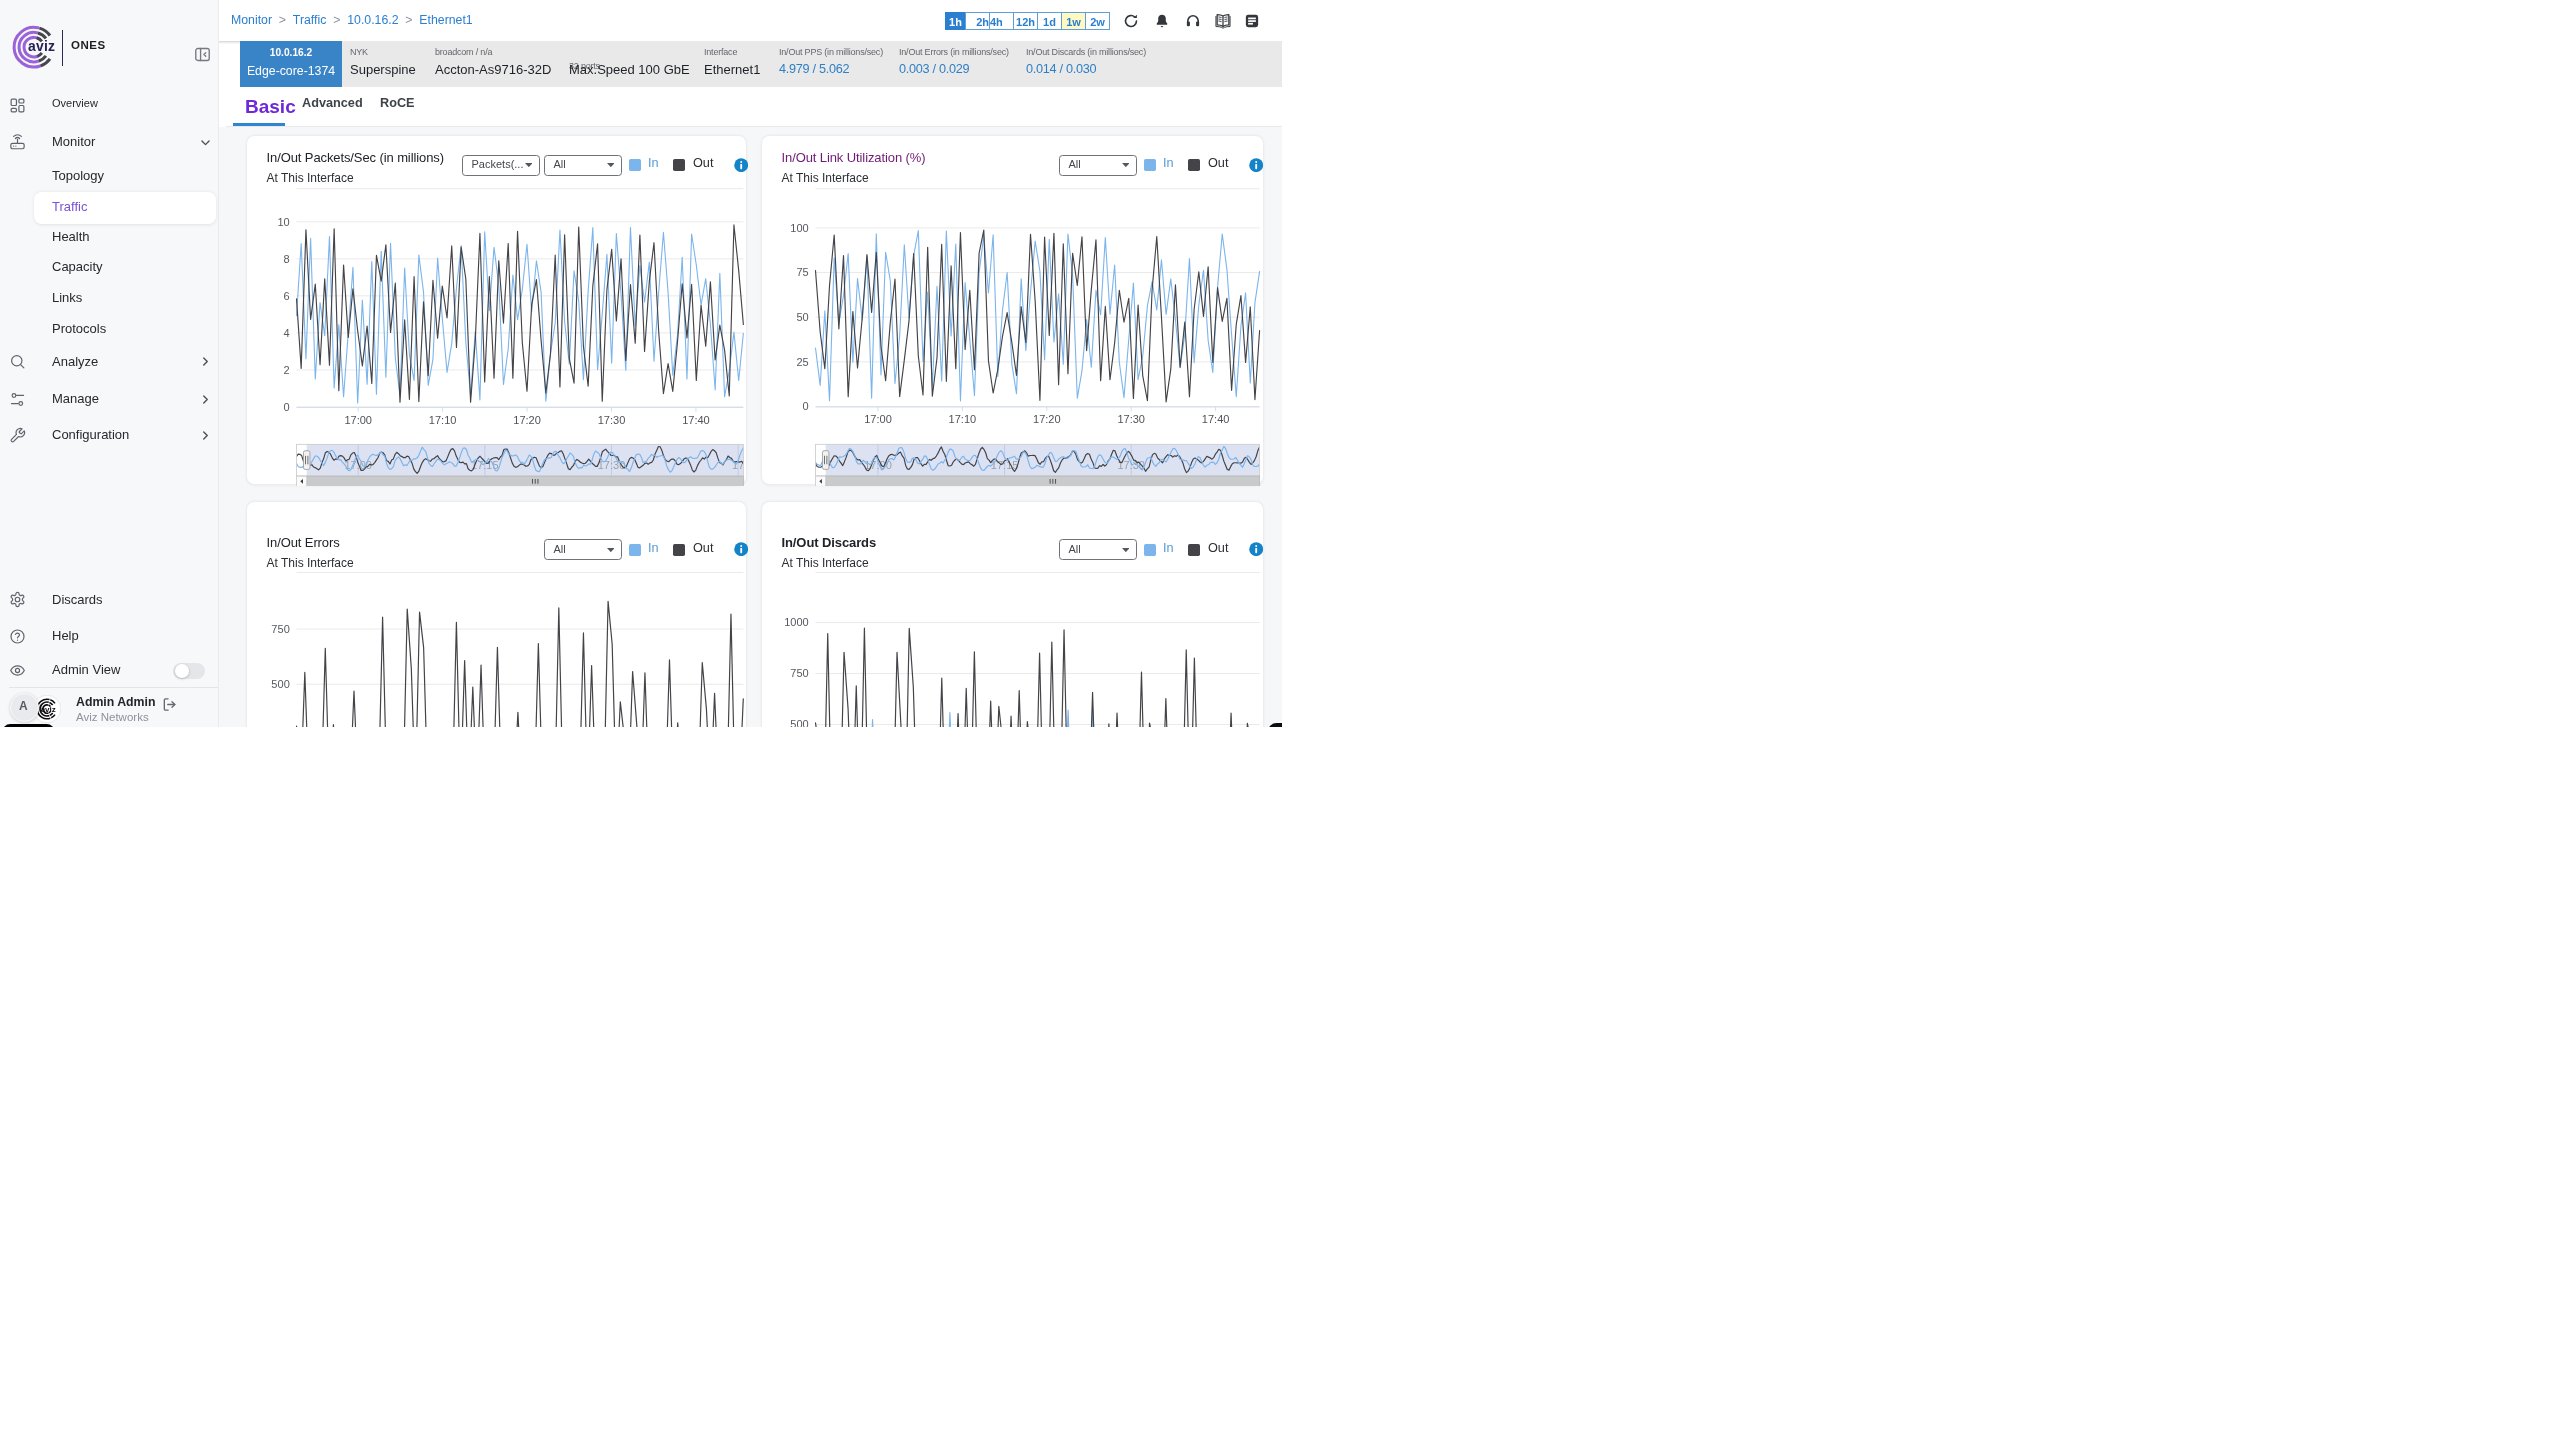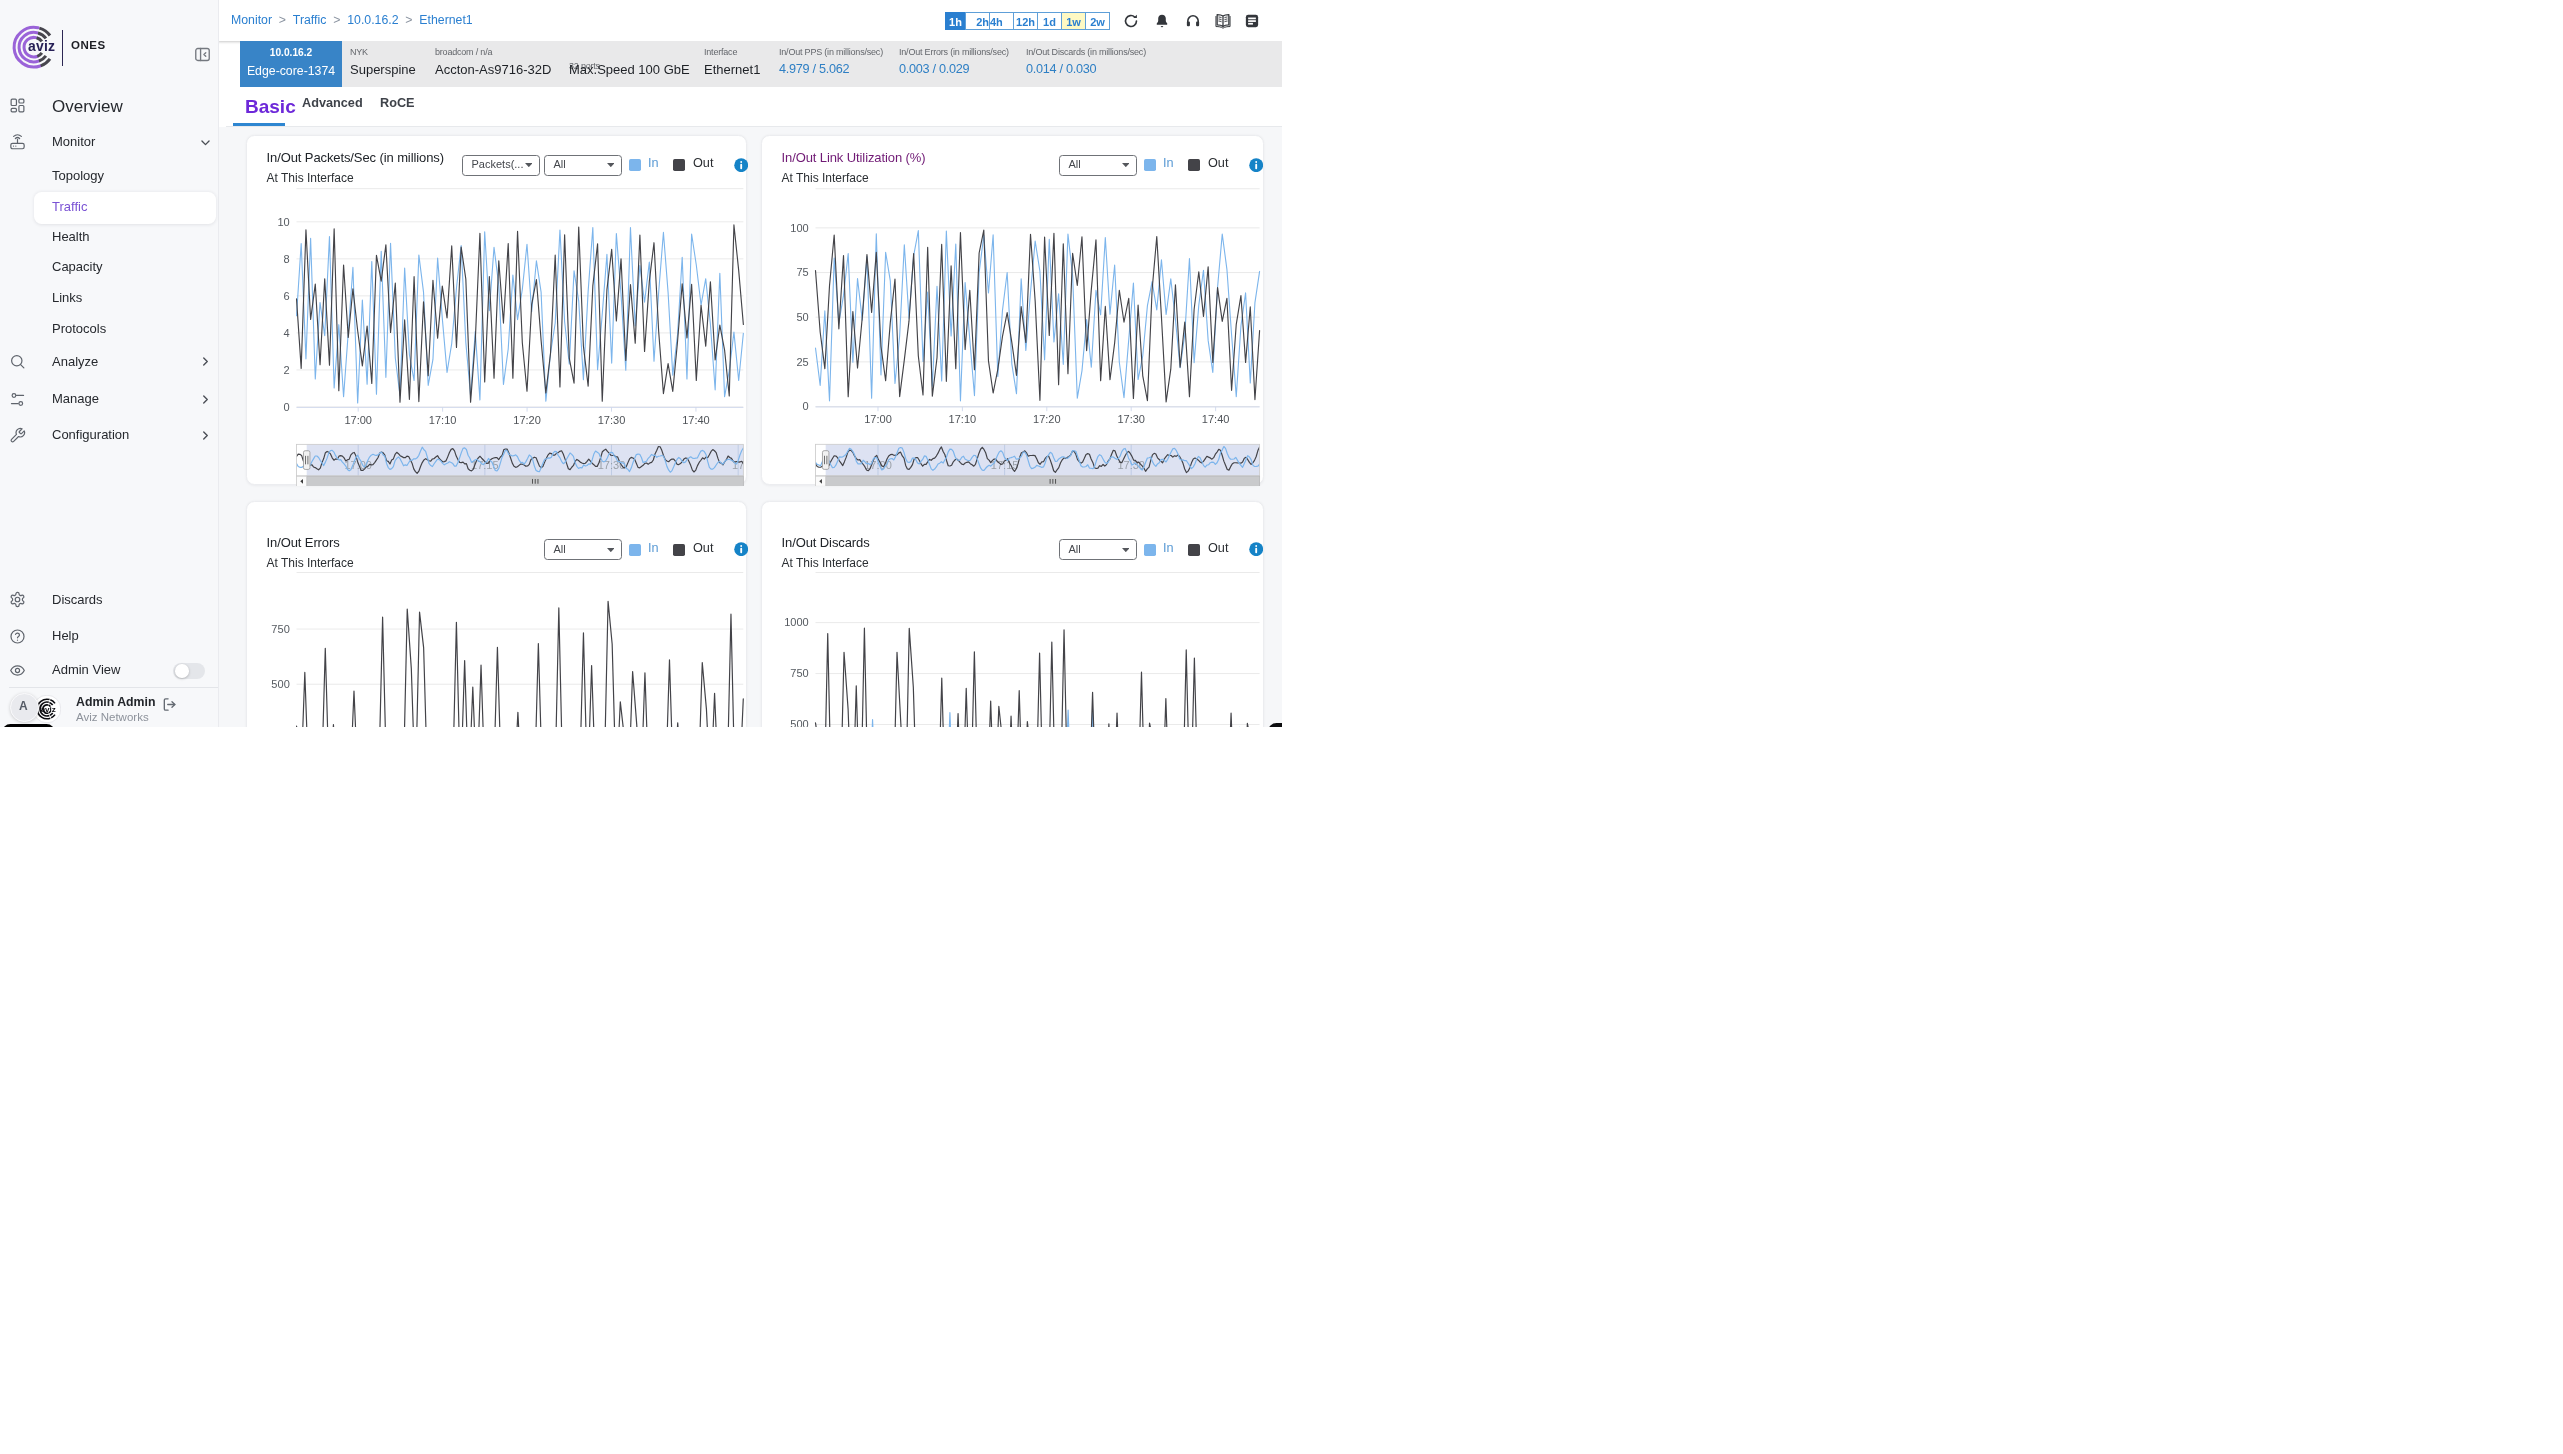--- a/index.html
+++ b/index.html
@@ -249,21 +249,21 @@
         <line x1="58" y1="83" x2="584" y2="83" stroke="#e6e6e6" stroke-width="1"></line>
         <line x1="58" y1="149.6" x2="584" y2="149.6" stroke="#e6e6e6" stroke-width="1"></line>
         <text x="50" y="154.1" font-size="13" fill="#555a60" text-anchor="end">750</text>
         <line x1="58" y1="214.6" x2="584" y2="214.6" stroke="#e6e6e6" stroke-width="1"></line>
         <text x="50" y="219.1" font-size="13" fill="#555a60" text-anchor="end">500</text>
         <polyline points="58.0,340.3 62.8,340.2 67.7,344.1 72.5,343.4 77.3,338.3 82.1,343.1 87.0,340.1 91.8,341.6 96.6,338.3 101.4,340.0 106.3,342.3 111.1,343.4 115.9,342.3 120.7,339.0 125.6,338.1 130.4,339.6 135.2,343.3 140.0,339.9 144.9,299.4 149.7,339.4 154.5,342.6 159.3,343.1 164.2,343.2 169.0,338.6 173.8,342.9 178.6,343.6 183.5,343.5 188.3,342.4 193.1,341.6 197.9,343.2 202.8,340.4 207.6,338.1 212.4,339.2 217.2,340.0 222.1,343.3 226.9,340.3 231.7,340.6 236.6,343.1 241.4,339.0 246.2,343.1 251.0,339.8 255.9,340.0 260.7,340.1 265.5,338.6 270.3,343.0 275.2,342.4 280.0,339.9 284.8,339.6 289.6,341.2 294.5,340.4 299.3,342.1 304.1,339.1 308.9,320.0 313.8,344.3 318.6,338.6 323.4,338.8 328.2,343.9 333.1,339.6 337.9,338.6 342.7,342.5 347.5,342.3 352.4,338.6 357.2,340.1 362.0,338.7 366.8,339.6 371.7,342.5 376.5,339.9 381.3,338.5 386.1,343.8 391.0,342.4 395.8,343.1 400.6,343.1 405.4,339.2 410.3,343.4 415.1,338.8 419.9,341.7 424.8,339.5 429.6,343.5 434.4,340.8 439.2,341.6 444.1,344.1 448.9,340.8 453.7,338.3 458.5,342.7 463.4,338.9 468.2,339.8 473.0,342.6 477.8,338.8 482.7,314.5 487.5,342.6 492.3,340.4 497.1,341.1 502.0,341.1 506.8,340.8 511.6,341.0 516.4,338.8 521.3,340.3 526.1,338.5 530.9,342.6 535.7,342.8 540.6,341.1 545.4,343.0 550.2,338.2 555.0,342.3 559.9,339.2 564.7,342.3 569.5,340.0 574.3,341.4 579.2,341.6 584.0,342.2 " fill="none" stroke="#7cb5ec" stroke-width="1.35" stroke-linejoin="round" stroke-linecap="round"></polyline>
         <polyline points="58.0,263.9 62.8,336.0 67.7,200.7 72.5,337.3 77.3,341.9 82.1,338.2 87.0,343.0 91.8,172.2 96.6,338.3 101.4,262.1 106.3,342.7 111.1,337.3 115.9,337.0 120.7,338.5 125.6,222.7 130.4,335.5 135.2,336.6 140.0,337.1 144.9,343.0 149.7,341.1 154.5,336.4 159.3,135.6 164.2,336.9 169.0,336.3 173.8,339.9 178.6,272.0 183.5,338.6 188.3,126.0 193.1,196.1 197.9,343.2 202.8,129.7 207.6,171.4 212.4,338.7 217.2,270.7 222.1,339.8 226.9,338.3 231.7,266.0 236.6,287.8 241.4,343.5 246.2,141.6 251.0,340.5 255.9,186.7 260.7,339.5 265.5,218.0 270.3,339.8 275.2,192.1 280.0,338.7 284.8,266.3 289.6,341.2 294.5,171.0 299.3,336.0 304.1,340.1 308.9,343.7 313.8,341.9 318.6,247.7 323.4,341.3 328.2,272.6 333.1,291.1 337.9,343.4 342.7,166.6 347.5,335.7 352.4,343.7 357.2,336.3 362.0,342.6 366.8,124.7 371.7,341.7 376.5,337.8 381.3,340.4 386.1,339.4 391.0,336.2 395.8,154.2 400.6,341.3 405.4,192.6 410.3,337.1 415.1,267.0 419.9,340.1 424.8,116.9 429.6,167.2 434.4,339.6 439.2,235.3 444.1,278.6 448.9,336.0 453.7,199.6 458.5,261.6 463.4,341.8 468.2,201.1 473.0,343.8 477.8,341.9 482.7,341.2 487.5,270.5 492.3,341.3 497.1,185.9 502.0,342.2 506.8,260.0 511.6,339.2 516.4,339.0 521.3,342.5 526.1,339.9 530.9,338.6 535.7,189.1 540.6,243.9 545.4,341.6 550.2,225.3 555.0,338.3 559.9,336.7 564.7,343.8 569.5,132.1 574.3,343.0 579.2,340.5 584.0,231.9 " fill="none" stroke="#434348" stroke-width="1.4" stroke-linejoin="round" stroke-linecap="round"></polyline>
       </svg>
     </div>
     <div style="position:absolute;left:761px;top:501px;width:503px;height:340px;background:#fff;border:0.8px solid #ecedf0;border-radius:8.5px;box-shadow:0 0.8px 2.5px rgba(20,24,40,.05);box-sizing:border-box">
-      <div style="position:absolute;left:19.5px;top:33px;font-size:13px;font-weight:400;letter-spacing:-0.1px;color:#202429">In/Out Discards</div>
+      <div style="position:absolute;left:19.5px;top:33px;font-size:13px;font-weight:700;letter-spacing:-0.1px;color:#202429">In/Out Discards</div>
       <div style="position:absolute;left:19.5px;top:54px;font-size:12px;color:#2b2f33">At This Interface</div>
       <div style="position:absolute;left:297px;top:37px;width:76px;height:19px;border:1.2px solid #6f7277;border-radius:3.4px;background:#fff">
         <div style="position:absolute;left:8.5px;top:2.5px;font-size:11px;color:#44474c">All</div>
         <svg width="7.6" height="4.2" viewBox="0 0 9 5" style="position:absolute;right:6.8px;top:7.6px">
           <path d="M0 0h9L4.5 5z" fill="#54575c"></path>
         </svg>
       </div>
       <div style="position:absolute;left:382px;top:42px;width:12px;height:12px;background:#7cb5ec;border-radius:1.7px"></div>
       <div style="position:absolute;left:401px;top:39px;font-size:12.7px;color:#5b9bd5">In</div>
       <div style="position:absolute;left:426px;top:42px;width:12px;height:12px;background:#434348;border-radius:1.7px"></div>
@@ -308,21 +308,21 @@
         </g>
       </svg></div>
     <div style="position:absolute;left:9.3px;top:97px;width:17px;height:17px"><svg width="17" height="17" viewBox="0 0 24 24" style="">
         <g fill="none" stroke="#5f646c" stroke-width="1.7" stroke-linecap="round" stroke-linejoin="round">
           <rect x="3" y="3" width="7.5" height="9" rx="1.5"></rect>
           <rect x="14" y="3" width="7" height="5.5" rx="1.5"></rect>
           <rect x="14" y="12" width="7" height="9" rx="1.5"></rect>
           <rect x="3" y="16" width="7.5" height="5" rx="1.5"></rect>
         </g>
       </svg></div>
-    <div style="position:absolute;left:52px;top:97px;font-size:17px;color:#26292e">Overview</div>
+    <div style="position:absolute;left:52px;top:97px;font-size:11px;color:#26292e">Overview</div>
     <div style="position:absolute;left:9.3px;top:134px;width:17px;height:17px"><svg width="17" height="17" viewBox="0 0 24 24" style="">
         <g fill="none" stroke="#5f646c" stroke-width="1.7" stroke-linecap="round" stroke-linejoin="round">
           <rect x="2.6" y="13.2" width="18.8" height="7.6" rx="2.4"></rect>
           <line x1="12" y1="13.2" x2="12" y2="7.6"></line>
           <path d="M9 6.4a4.3 4.3 0 0 1 6 0"></path>
           <path d="M6.6 3.4a8 8 0 0 1 10.8 0"></path>
           <line x1="6.3" y1="17" x2="6.4" y2="17"></line>
           <line x1="9.6" y1="17" x2="9.7" y2="17"></line>
         </g>
       </svg></div>

